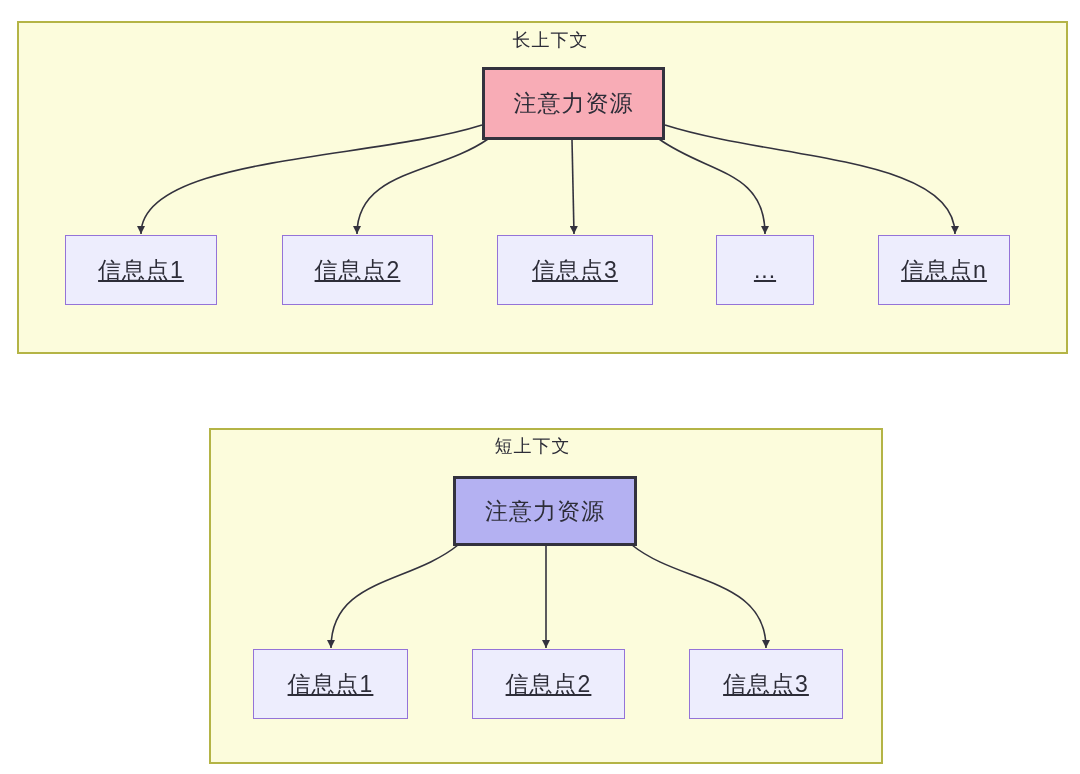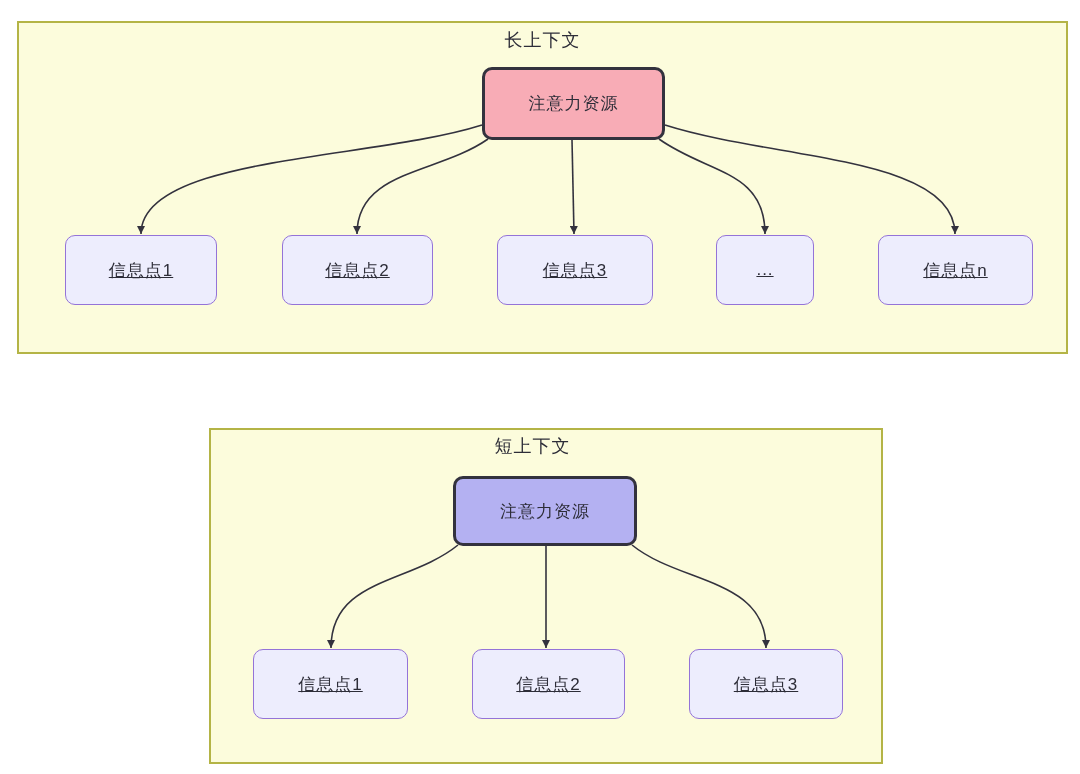--- a/index.html
+++ b/index.html
@@ -24,25 +24,24 @@
     font-weight: 500;
     color: var(--text, #2d2d38);
     letter-spacing: 1px;
   }
   .box {
     position: absolute;
     display: flex;
     align-items: center;
     justify-content: center;
     box-sizing: border-box;
-    font-size: 17px;
+    font-size: 23px;
     color: var(--text, #2d2d38);
     letter-spacing: 1px;
     white-space: nowrap;
-    border-radius: 10px;
   }
   .attn {
     border: 3px solid var(--box-border-dark, #33323e);
   }
   .attn-pink { background: var(--attention-long-fill, #f8acb6); }
   .attn-blue { background: var(--attention-short-fill, #b4b1f2); }
   .node {
     background: var(--node-fill, #ededfd);
     border: 1.5px solid var(--node-border, #9473d8);
     text-decoration: underline;
@@ -62,21 +61,21 @@
   .arrowhead { fill: var(--arrow, #33323e); }
 </style>
 </head>
 <body>
 
 <div class="canvas">
 
   <div class="panel" style="left:17px; top:21px; width:1051px; height:333px;"></div>
   <div class="panel" style="left:209px; top:428px; width:674px; height:336px;"></div>
 
-  <div class="panel-title" style="left:17px; top:28px; width:1051px;">长上下文</div>
+  <div class="panel-title" style="left:17px; top:28px; width:1051px;padding-left:8px;">长上下文</div>
   <div class="panel-title" style="left:209px; top:434px; width:647px;">短上下文</div>
 
   <svg class="arrows" viewBox="0 0 1080 774">
     <defs>
       <marker id="arrow" viewBox="0 0 10 10" refX="10" refY="5" markerWidth="11" markerHeight="8" orient="auto-start-reverse" markerUnits="userSpaceOnUse">
         <path class="arrowhead" d="M0,0 L10,5 L0,10 z"></path>
       </marker>
     </defs>
 
     <path class="connector" d="M 482 125 C 372 160, 141 156, 141 234" marker-end="url(#arrow)"></path>
@@ -89,21 +88,21 @@
     <path class="connector" d="M 546 546 L 546 648" marker-end="url(#arrow)"></path>
     <path class="connector" d="M 632 545 C 680 584, 766 578, 766 648" marker-end="url(#arrow)"></path>
   </svg>
 
   <div class="box attn attn-pink" style="left:482px; top:67px; width:183px; height:73px;">注意力资源</div>
 
   <div class="box node" style="left:65px; top:235px; width:152px; height:70px;">信息点1</div>
   <div class="box node" style="left:282px; top:235px; width:151px; height:70px;">信息点2</div>
   <div class="box node" style="left:497px; top:235px; width:156px; height:70px;">信息点3</div>
   <div class="box node" style="left:716px; top:235px; width:98px; height:70px;">...</div>
-  <div class="box node" style="left:878px; top:235px; width:155px; height:70px;">信息点n</div>
+  <div class="box node" style="left:878px; top:235px; width:132px; height:70px;">信息点n</div>
 
   <div class="box attn attn-blue" style="left:453px; top:476px; width:184px; height:70px;">注意力资源</div>
 
   <div class="box node" style="left:253px; top:649px; width:155px; height:70px;">信息点1</div>
   <div class="box node" style="left:472px; top:649px; width:153px; height:70px;">信息点2</div>
   <div class="box node" style="left:689px; top:649px; width:154px; height:70px;">信息点3</div>
 
 </div>
 
 </body></html>

